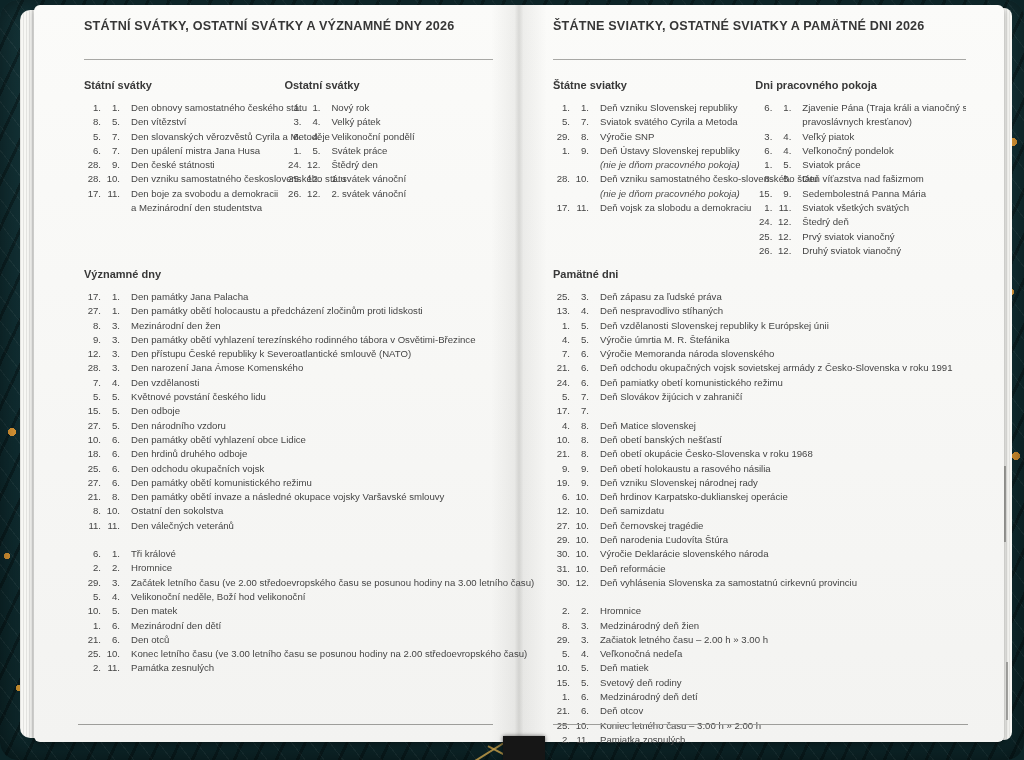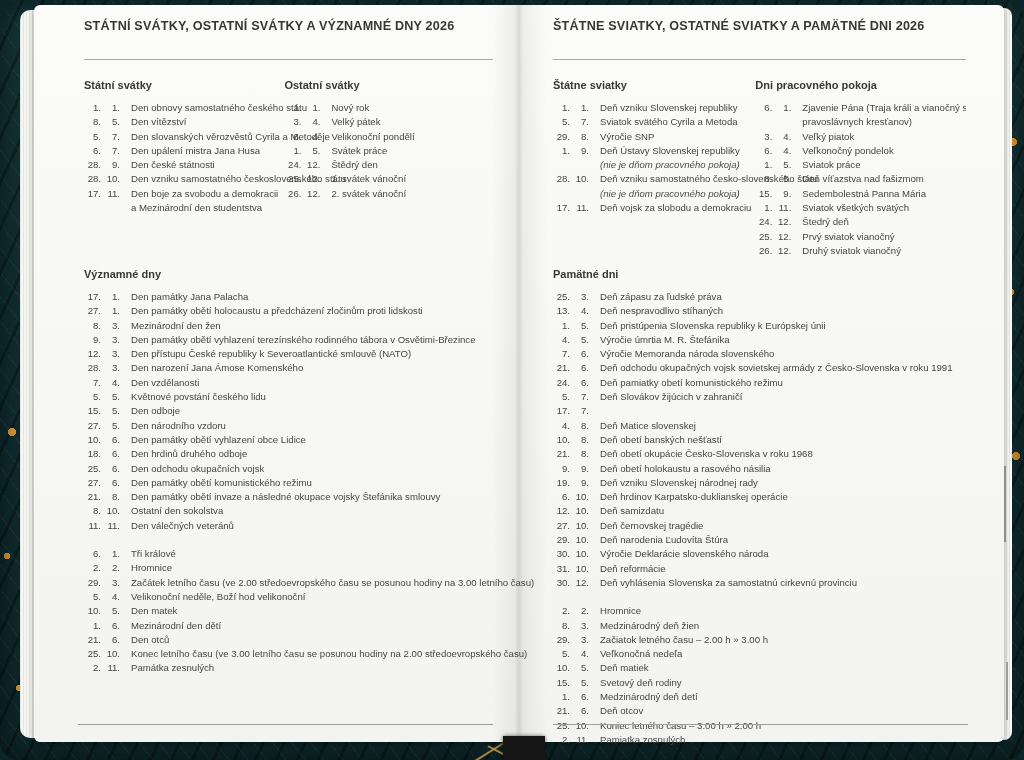--- a/index.html
+++ b/index.html
@@ -246,21 +246,21 @@
               <span class="t">Den odchodu okupačních vojsk</span>
             </div>
             <div class="row">
               <span class="d">27.</span>
               <span class="m">6.</span>
               <span class="t">Den památky obětí komunistického režimu</span>
             </div>
             <div class="row">
               <span class="d">21.</span>
               <span class="m">8.</span>
-              <span class="t">Den památky obětí invaze a následné okupace vojsky Štefánika smlouvy</span>
+              <span class="t">Den památky obětí invaze a následné okupace vojsky Varšavské smlouvy</span>
             </div>
             <div class="row">
               <span class="d">8.</span>
               <span class="m">10.</span>
               <span class="t">Ostatní den sokolstva</span>
             </div>
             <div class="row">
               <span class="d">11.</span>
               <span class="m">11.</span>
               <span class="t">Den válečných veteránů</span>
@@ -442,21 +442,21 @@
               <span class="t">Deň zápasu za ľudské práva</span>
             </div>
             <div class="row">
               <span class="d">13.</span>
               <span class="m">4.</span>
               <span class="t">Deň nespravodlivo stíhaných</span>
             </div>
             <div class="row">
               <span class="d">1.</span>
               <span class="m">5.</span>
-              <span class="t">Deň pristúpenia Slovenska republiky k Európskej únii</span>
+              <span class="t">Deň vzdělanosti Slovenskej republiky k Európskej únii</span>
             </div>
             <div class="row">
               <span class="d">4.</span>
               <span class="m">5.</span>
               <span class="t">Výročie úmrtia M. R. Štefánika</span>
             </div>
             <div class="row">
               <span class="d">7.</span>
               <span class="m">6.</span>
               <span class="t">Výročie Memoranda národa slovenského</span>

